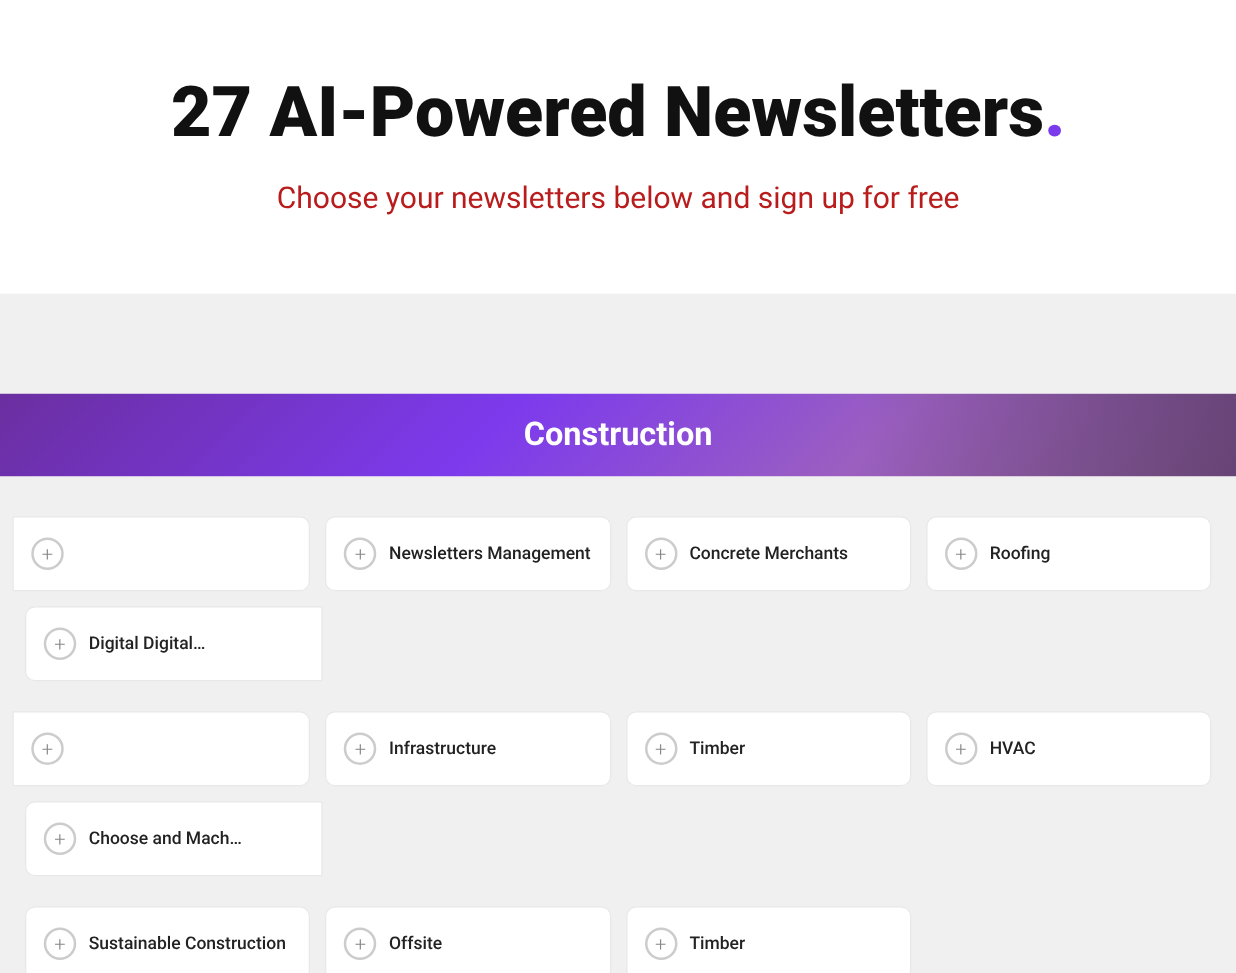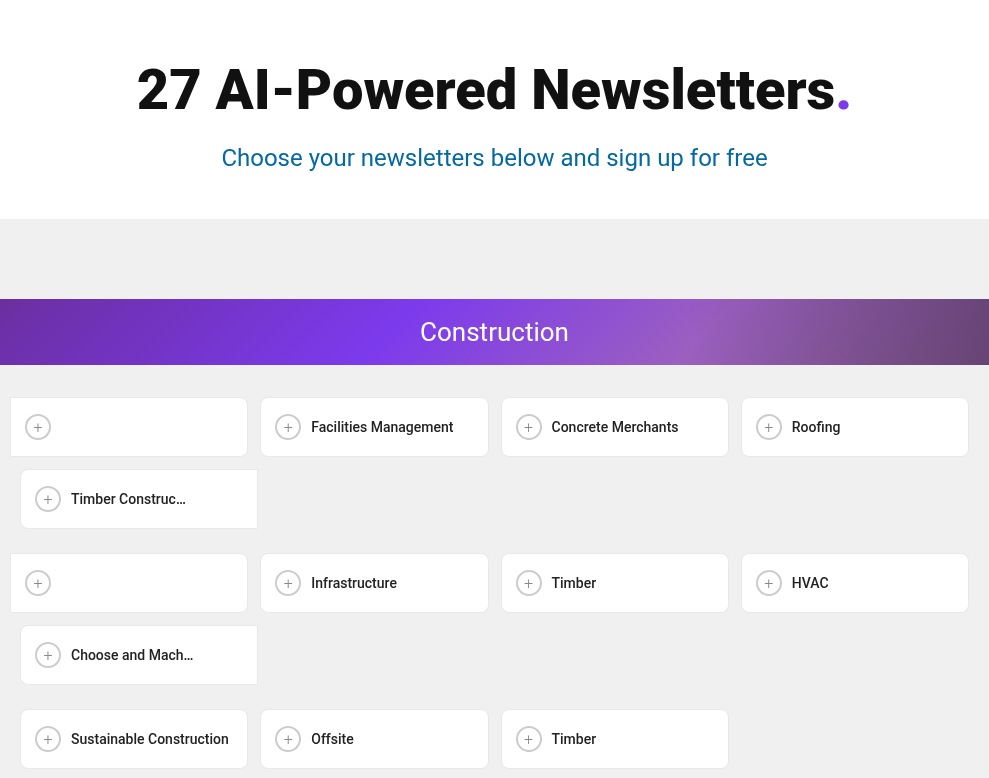--- a/index.html
+++ b/index.html
@@ -11,39 +11,39 @@
     body {
       font-family: -apple-system, BlinkMacSystemFont, 'Segoe UI', Roboto, sans-serif;
       background: #ffffff;
       width: 989px;
       overflow-x: hidden;
     }
 
     .hero-section {
       background: #ffffff;
       text-align: center;
-      padding: 60px 20px 44px;
+      padding: 60px 20px 60px;
     }
 
     .hero-title {
       font-size: 56px;
       font-weight: 900;
       color: #111111;
       line-height: 1.1;
       margin-bottom: 20px;
     }
 
     .hero-title .accent-dot {
       color: #7c3aed;
     }
 
     .hero-subtitle {
       font-size: 24px;
       font-weight: 400;
-      color: #0369a1;
+      color: #b91c1c;
       line-height: 1.4;
     }
 
     .gray-spacer {
       background: #f0f0f0;
       height: 80px;
     }
 
     .construction-section {
       width: 100%;
@@ -63,21 +63,21 @@
       position: absolute;
       right: 0;
       top: 0;
       width: 300px;
       height: 100%;
       background: linear-gradient(to left, rgba(80, 50, 100, 0.6), transparent);
     }
 
     .construction-banner-title {
       font-size: 26px;
-      font-weight: 400;
+      font-weight: 700;
       color: #ffffff;
       position: relative;
       z-index: 1;
     }
 
     .newsletter-grid-section {
       background: #f0f0f0;
       padding: 20px 0 30px;
     }
 
@@ -156,42 +156,42 @@
       <div class="newsletter-card partial-left">
         <div class="plus-icon">
           <span>+</span>
         </div>
       </div>
 
       <div class="newsletter-card">
         <div class="plus-icon">
           <span>+</span>
         </div>
-        <span class="card-label">Facilities Management</span>
+        <span class="card-label">Newsletters Management</span>
       </div>
 
       <div class="newsletter-card">
         <div class="plus-icon">
           <span>+</span>
         </div>
         <span class="card-label">Concrete Merchants</span>
       </div>
 
       <div class="newsletter-card">
         <div class="plus-icon">
           <span>+</span>
         </div>
         <span class="card-label">Roofing</span>
       </div>
 
       <div class="newsletter-card partial-right">
         <div class="plus-icon">
           <span>+</span>
         </div>
-        <span class="card-label">Timber Construc…</span>
+        <span class="card-label">Digital Digital…</span>
       </div>
 
     </div>
 
     <div class="newsletter-grid">
 
       <div class="newsletter-card partial-left">
         <div class="plus-icon">
           <span>+</span>
         </div>

